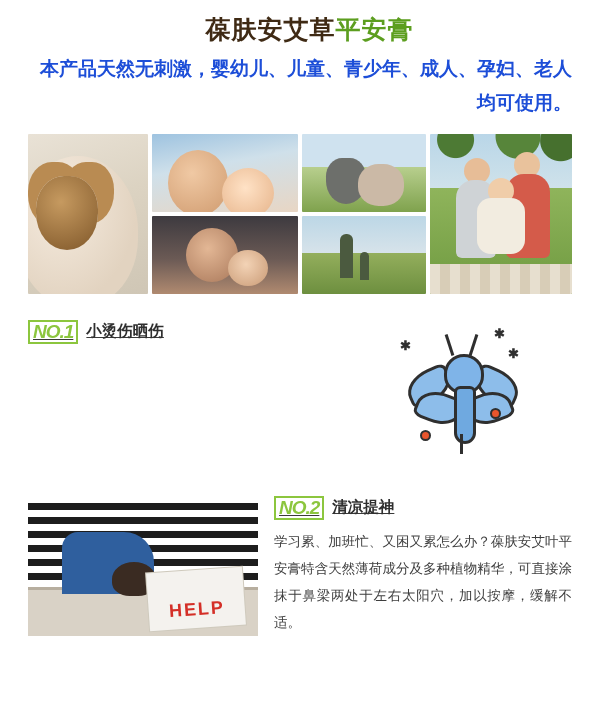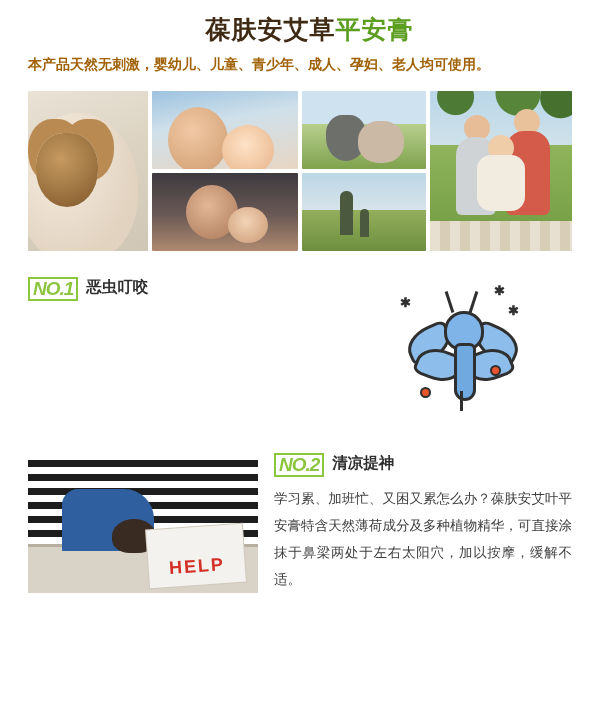--- a/index.html
+++ b/index.html
@@ -38,24 +38,24 @@
   
   .intro {
     margin: 14px 28px 0 28px;
     font-size: 13.5px;
     line-height: 2.0;
     color: #3d3d3d;
     text-align: justify;
   }
   .intro-note {
     margin: 8px 28px 0 28px;
-    text-align: left;
-    font-size: 14px;
+    text-align: right;
+    font-size: 19px;
     font-weight: bold;
-    color: #a16207;
+    color: #1d4ed8;
     line-height: 1.8;
   }
 
   
   .collage {
     margin: 14px 28px 0 28px;
     display: flex;
     gap: 4px;
     height: 160px;
   }
@@ -191,21 +191,23 @@
     color: #8cc63e;
     letter-spacing: -1px;
     font-style: italic;
     border: 2px solid #8cc63e;
     padding: 0 3px;
     line-height: 1.05;
     vertical-align: middle;
   }
   .sec-head {
     display: flex;
+    align-items: center;
     gap: 8px;
+    text-decoration: underline;
   }
   .sec-title {
     font-size: 15.5px;
     font-weight: bold;
     color: #2f2f2f;
   }
   .sec-body {
     margin-top: 10px;
     font-size: 13.5px;
     line-height: 2.0;
@@ -335,21 +337,21 @@
         <div class="blanket"></div>
       </div>
     </div>
   </div>
 
   <div class="sec">
     <div class="s1-wrap">
       <div class="s1-text">
         <div class="sec-head">
           <span class="nobadge">NO.1</span>
-          <span class="sec-title">恶虫叮咬</span>
+          <span class="sec-title">小烫伤晒伤</span>
         </div>
       </div>
       <div class="s1-art">
         <div class="bug">
           <span class="spark sp3">✱</span>
           <span class="spark sp1">✱</span>
           <span class="spark sp2">✱</span>
           <div class="ant a1"></div>
           <div class="ant a2"></div>
           <div class="wing w1"></div>

